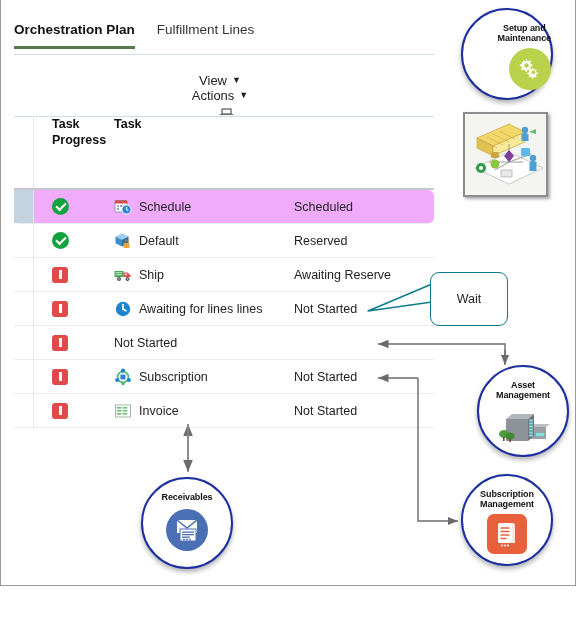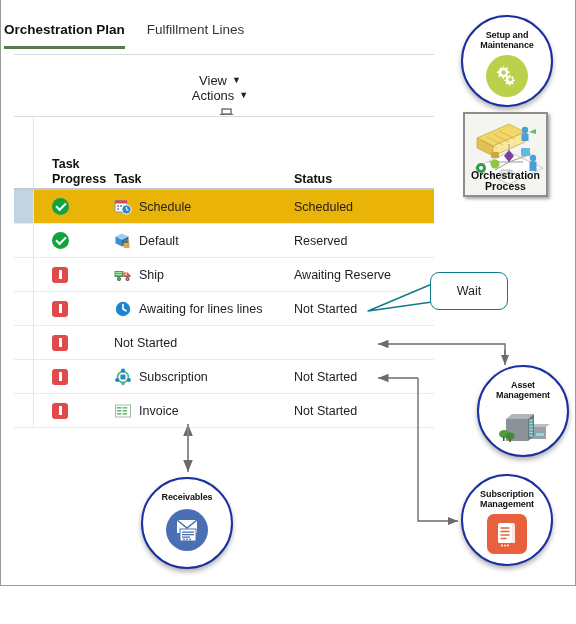--- a/index.html
+++ b/index.html
@@ -19,21 +19,21 @@
     left: 0; top: 0;
     width: 576px; height: 586px;
     border: 1px solid #9a9a9a;
     border-top: none;
     background: #fff;
   }
 
   
   #tabstrip {
     position: absolute;
-    left: 4px; top: 22px;
+    left: 14px; top: 22px;
     width: 420px; height: 32px;
     display: flex;
     align-items: flex-start;
   }
   .tab {
     font-size: 13.5px;
     color: #333;
     padding: 0 0 9px 0;
     margin-right: 22px;
     white-space: nowrap;
@@ -115,21 +115,21 @@
 
   
   #table {
     position: absolute;
     left: 14px; top: 117px;
     width: 420px;
   }
   #thead {
     display: flex;
     height: 73px;
-    align-items: flex-end;
+    align-items: flex-start;
     border-bottom: 2px solid #c2c8cd;
   }
   #thead .th {
     font-size: 12.5px;
     font-weight: bold;
     color: #111;
     line-height: 1.25;
   }
   .c-gut  { width: 20px; flex: none; }
   .c-prog { width: 80px; flex: none; padding-left: 18px; }
@@ -139,21 +139,21 @@
   #thead .c-gut { border-right: 1px solid #e3e7ea; height: 100%; }
 
   .row {
     display: flex;
     align-items: center;
     height: 34px;
     border-bottom: 1px solid #e8ecef;
     font-size: 12.5px;
     color: #222;
   }
-  .row.sel { background: #eab308; }
+  .row.sel { background: #f0abfc; border-radius: 6px; }
   .row.sel .c-gut { background: #c4d3e0; }
   .row .c-gut { height: 100%; border-right: 1px solid #e3e7ea; }
   .row .c-prog { display: flex; align-items: center; }
   .row .c-task { display: flex; align-items: center; overflow: hidden; white-space: nowrap; }
   .row .c-task .tname { overflow: hidden; text-overflow: clip; }
   .ticon { width: 18px; height: 18px; margin-right: 7px; flex: none; }
 
   
   .pg-ok {
     width: 17px; height: 17px; border-radius: 50%;
@@ -175,21 +175,21 @@
   .pg-stop::after {
     content: "";
     width: 3px; height: 9px;
     background: #fff;
   }
 
   
   #wait-callout {
     position: absolute;
     left: 430px; top: 272px;
-    width: 78px; height: 38px;
+    width: 78px; height: 54px;
     border: 1.6px solid #0e7b8c;
     border-radius: 9px;
     background: #fff;
     display: flex;
     align-items: center;
     justify-content: center;
     font-size: 12.5px;
     color: #222;
     z-index: 6;
   }
@@ -210,21 +210,21 @@
     font-size: 9px;
     font-weight: bold;
     color: #111;
     text-align: center;
     line-height: 1.15;
     margin-top: 13px;
     letter-spacing: -.1px;
   }
   .cn-art { margin-top: 4px; }
 
-  #node-setup { left: 461px; top: 15px;   width: 92px; height: 92px; }
+  #node-setup { left: 461px; top: 8px;   width: 92px; height: 92px; align-items: flex-end; }
   #node-asset { left: 477px; top: 365px; width: 92px; height: 92px; }
   #node-subs  { left: 461px; top: 474px; width: 92px; height: 92px; }
   #node-recv  { left: 141px; top: 477px; width: 92px; height: 92px; }
 
   
   #node-orch {
     position: absolute;
     left: 463px; top: 112px;
     width: 85px; height: 85px;
     background: #f4f4f0;
@@ -332,21 +332,20 @@
 <div id="toolrule"></div>
 
 <div id="table">
   <div id="thead">
     <div class="c-gut"></div>
     <div class="c-prog th">
       <div>Task</div>
       <div>Progress</div>
     </div>
     <div class="c-task th">Task</div>
-    <div class="c-stat th">Status</div>
   </div>
 
   <div class="row sel">
     <div class="c-gut"></div>
     <div class="c-prog">
       <span class="pg-ok"></span>
     </div>
     <div class="c-task">
       <svg class="ticon" viewBox="0 0 18 18">
         <rect x="1" y="2.5" width="12" height="11.5" rx="1" fill="#fff" stroke="#7c97ad" stroke-width="1"></rect>
@@ -546,24 +545,20 @@
     <g fill="#4a9fd4">
       <circle cx="60" cy="16" r="3.2"></circle>
         <path d="M56.5,20 q3.5,-2 7,0 l0,7 -7,0 z"></path>
     </g>
     <g fill="#4a9fd4">
       <circle cx="68" cy="44" r="3.2"></circle>
         <path d="M64.5,48 q3.5,-2 7,0 l0,9 -7,0 z"></path>
     </g>
     <path d="M64,18 l7,-3 l0,5 z" fill="#5fbf6a"></path>
   </svg>
-  <div class="orch-label">
-    <div>Orchestration</div>
-    <div>Process</div>
-  </div>
 </div>
 
 <div id="node-asset" class="circle-node">
   <div class="cn-label">
     <div>Asset</div>
     <div>Management</div>
   </div>
   <div class="cn-art">
     <svg width="54" height="40" viewBox="0 0 54 40">
 

